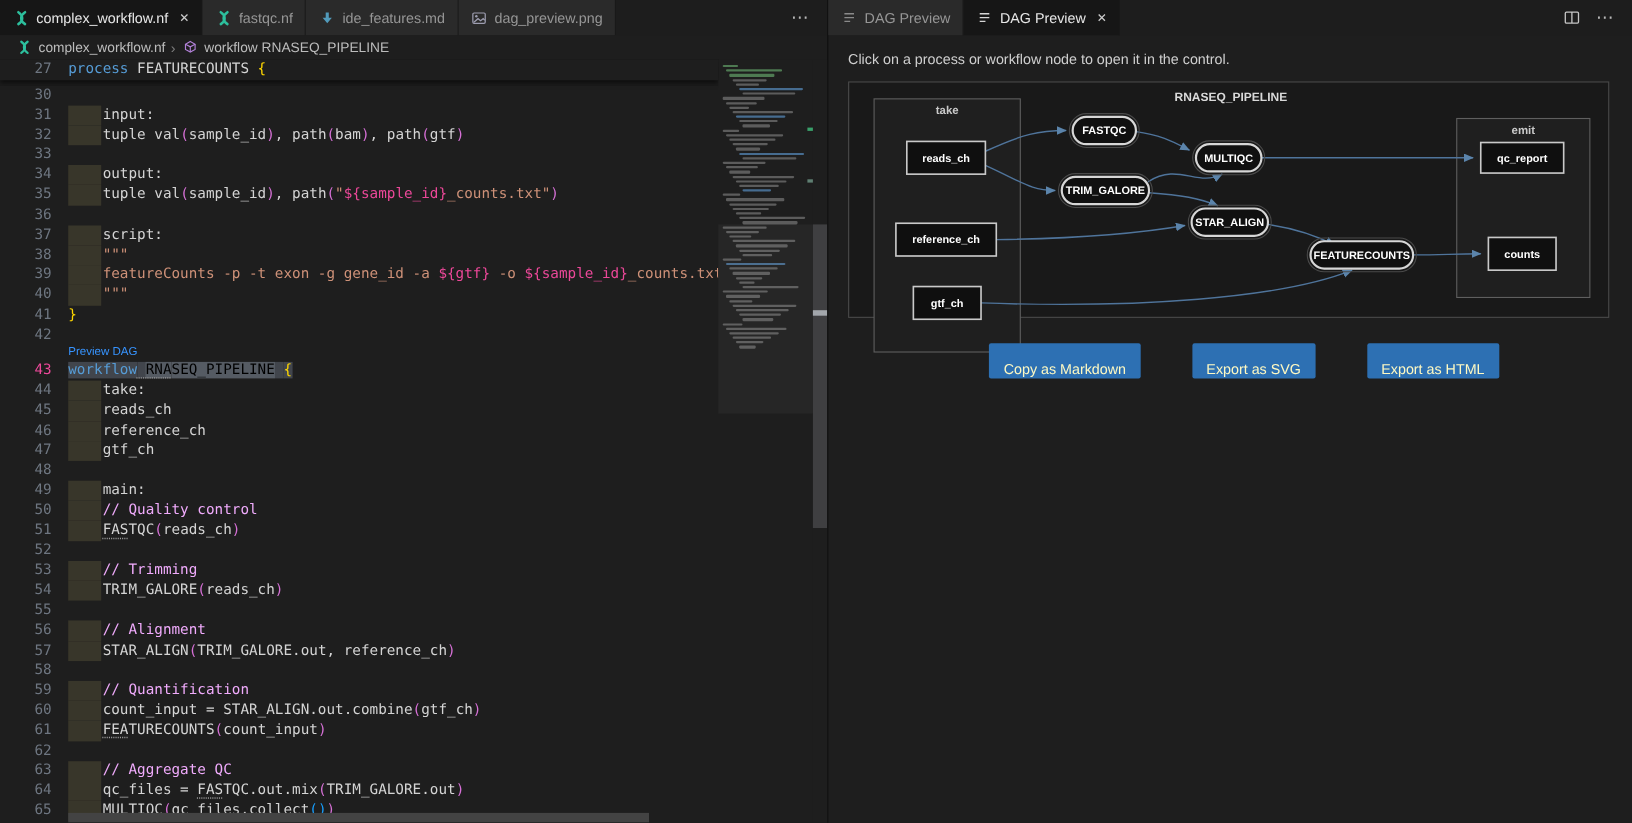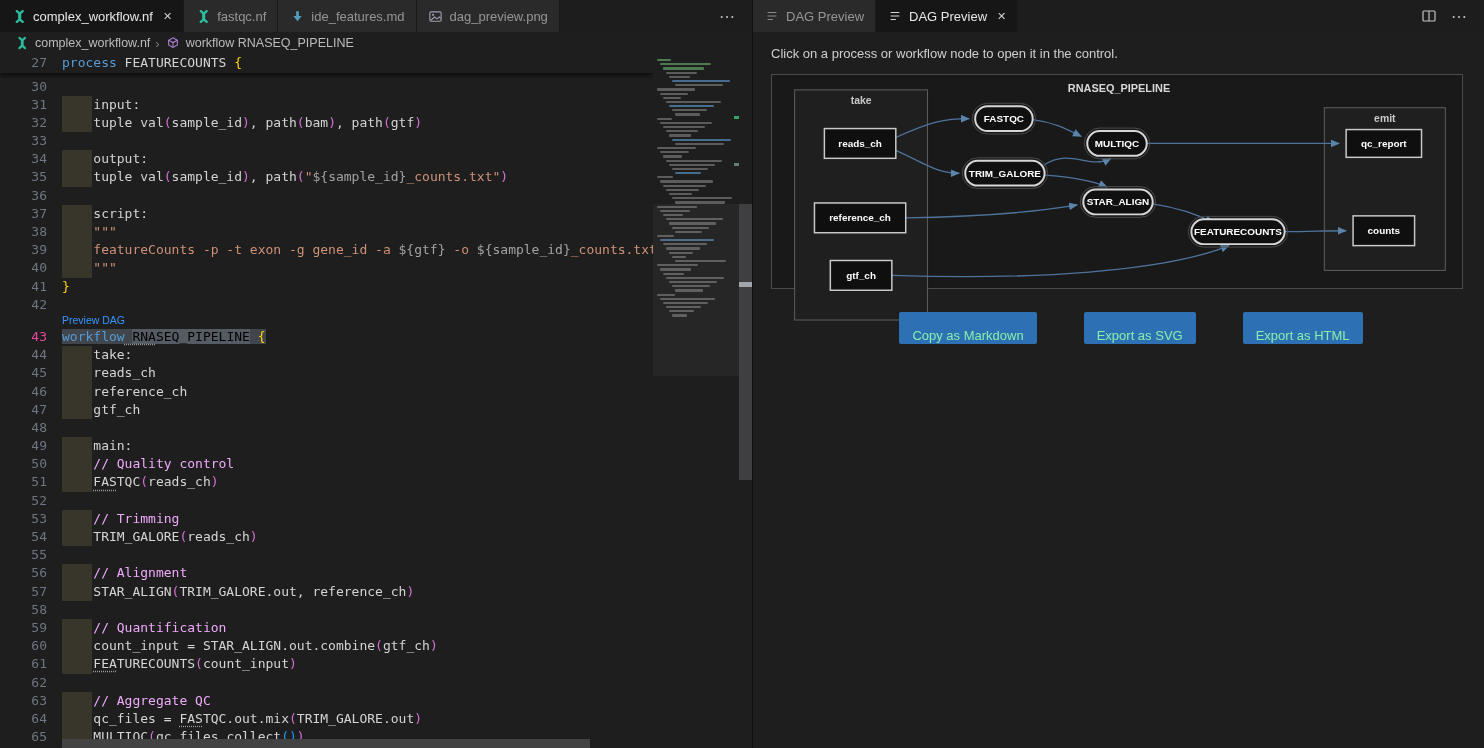--- a/index.html
+++ b/index.html
@@ -29,21 +29,21 @@
             box-shadow:0 2px 4px rgba(0,0,0,.55); }
   .spacer { height:5px; background:#1c1c1c; }
   .crow, .sticky { white-space:pre; font:13px "DejaVu Sans Mono", monospace; line-height:18.2px; }
   .crow { height:18.2px; position:relative; padding-left:62px; }
   .sticky { line-height:18.5px; padding-left:62px; }
   .gut { position:absolute; left:0; top:0; width:47px; text-align:right; color:#6e7681; }
   .crow.active .gut { color:#ec4899; }
   .band { position:absolute; left:62px; top:0; bottom:0; width:30px; background:#38362a; }
   .lens-row { height:14px; line-height:13px; padding-left:62px;
               font:10.5px "Liberation Sans", sans-serif; color:#3794ff; cursor:pointer; }
-  .tk-k{color:#569cd6} .tk-f{color:#d4d4d4} .tk-s{color:#ce9178} .tk-i{color:#a3a3a3}
+  .tk-k{color:#569cd6} .tk-f{color:#d4d4d4} .tk-s{color:#ce9178} .tk-i{color:#ec4899}
   .tk-c{color:#f0abfc} .tk-y{color:#ffd700} .tk-p{color:#d670d6} .tk-b{color:#179fff}
   .tk-hl{background:#41454c} .tk-wh{background:#555b63}
   .tk-d{text-decoration:underline dotted #9b9b9b; text-underline-offset:3px}
   .hscroll { position:absolute; bottom:0; left:62px; width:528px; height:9px;
              background:#434343; z-index:6; cursor:pointer; }
 
   .minimap { width:86px; flex:none; position:relative; background:#1e1e1e; padding-top:5px; cursor:pointer; }
   .mm { height:2.2px; margin-bottom:2px; border-radius:1px; }
   .mm-slider { position:absolute; left:0; right:0; top:150px; height:172px; background:rgba(160,160,160,.07); }
   .vscroll { width:13px; flex:none; position:relative; background:#1e1e1e; cursor:pointer; }
@@ -52,21 +52,21 @@
   .dec-mark1 { position:absolute; left:-5px; width:5px; height:3px; top:62px; background:#39a06a; }
   .dec-mark2 { position:absolute; left:-5px; width:5px; height:3px; top:109px; background:#5f7f72; }
 
   
   .right-group { flex:1; display:flex; flex-direction:column; background:#1e1e1e; border-left:1px solid #0f0f0f; }
   .panel-body { flex:1; padding:0 0 0 18px; overflow:hidden; }
   .panel-title { margin-top:14px; font-size:15.5px; font-weight:bold; color:#e9e9e9; }
   .panel-hint { margin-top:14px; font-size:13px; color:#cfcfcf; }
   .dag-wrap { margin-top:13px; width:692px; height:215px; border:1px solid #4a4a4a; background:#191919; }
   .btn-row { margin-top:23px; width:692px; display:flex; justify-content:center; gap:19px; }
-  .btn { height:26px; padding:16px 13px; background:#2d70b3; color:#86efac; border:none;
+  .btn { height:26px; padding:16px 13px; background:#2d70b3; color:#fef9c3; border:none;
          font:13px "Liberation Sans", sans-serif; border-radius:2px; cursor:pointer;margin-left:28px; }
 
   svg text { font-family:"Liberation Sans", sans-serif; }
 </style>
 </head>
 <body>
 
 <div class="app">
 
   <div class="left-group">

